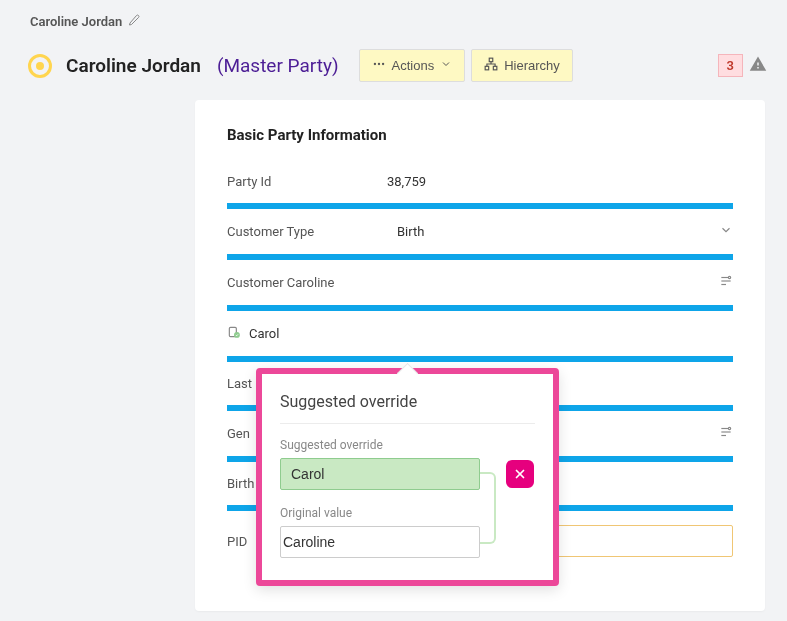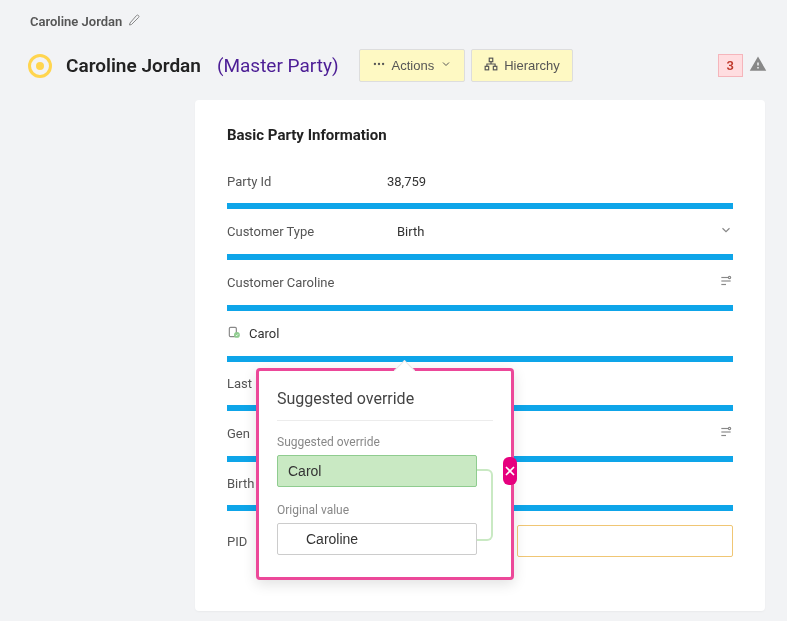--- a/index.html
+++ b/index.html
@@ -157,23 +157,23 @@
       font-size: 13px;
       color: #333;
       max-width: 295px;
       margin-left: 130px;
     }
     
     .popover {
       position: absolute;
       left: 256px;
       top: 368px;
-      width: 258px;
+      width: 303px;
       background: #fff;
-      border: 3px solid #ec4899;
+      border: 6px solid #ec4899;
       box-shadow: 0 4px 14px rgba(0,0,0,0.12);
       border-radius: 4px;
       padding: 18px 18px 22px;
       z-index: 10;
     }
     .popover::before {
       content: '';
       position: absolute;
       top: -8px;
       left: 138px;
@@ -210,21 +210,21 @@
       padding: 7px 10px;
       font-size: 14px;
       color: #333;
       border-radius: 2px;
       max-width: 200px;
     }
     .input-original {
       flex: 1;
       border: 1px solid #ccc;
       background: #fff;
-      padding: 7px 28px;
+      padding: 7px 2px;
       font-size: 14px;
       color: #333;
       border-radius: 2px;
       max-width: 200px;
     }
     .close-btn {
       background: #e6007e;
       border: none;
       width: 28px;
       height: 28px;

